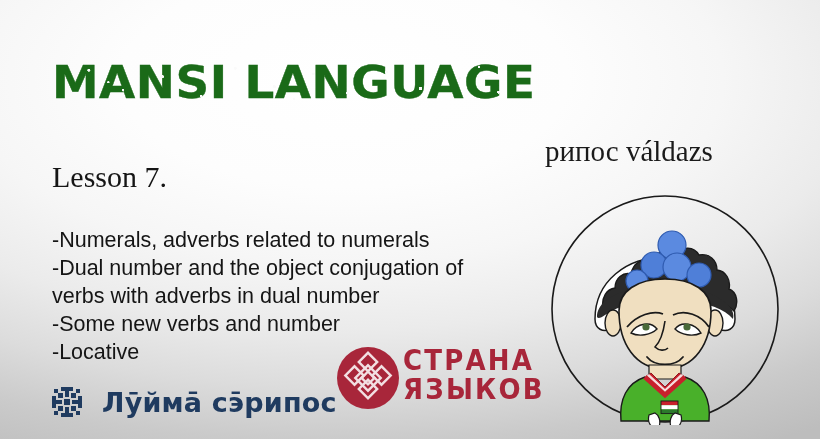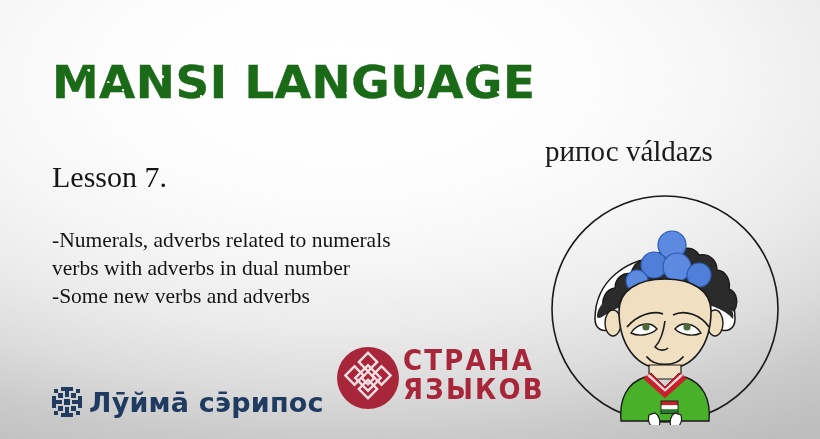--- a/index.html
+++ b/index.html
@@ -82,41 +82,41 @@
     font-size:30px;
     color:#151515;
     white-space:nowrap;
   }
 
   
   #body-lines{
     position:absolute;
     left:52px; top:226px;
     width:500px;
-    font-family:Liberation Serif, serif;
+    font-family:Liberation Sans, sans-serif;
     font-size:21.5px;
     line-height:28px;
     color:#151515;
   }
   #body-lines .bl{ white-space:nowrap; }
 
   
   #avatar{
     position:absolute;
     left:549px; top:193px;
     width:232px; height:232px;
   }
 
   
   #logo-luima{
     position:absolute;
     left:48px; top:383px;
     display:flex;
     align-items:center;
-    gap:3px;
+    gap:16px;
   }
   #luima-mark{ width:38px;height:38px;display:block; }
   #luima-text{
     font-family:"DejaVu Sans", sans-serif;
     font-weight:bold;
     font-size:27px;
     color:#1f3b60;
     letter-spacing:0.2px;
     white-space:nowrap;
   }
@@ -152,22 +152,24 @@
 <div id="slide">
 
   <div id="title">MANSI LANGUAGE</div>
 
   <div id="author">рипос váldazs</div>
 
   <div id="lesson">Lesson 7.</div>
 
   <div id="body-lines">
     <div class="bl">-Numerals, adverbs related to numerals</div>
+    <div class="bl">-Dual number and the object conjugation of</div>
     <div class="bl">verbs with adverbs in dual number</div>
-    <div class="bl">-Some new verbs and adverbs</div>
+    <div class="bl">-Some new verbs and number</div>
+    <div class="bl">-Locative</div>
   </div>
 
   <div id="avatar">
     <svg viewBox="0 0 232 232" width="232" height="232">
 
       <circle cx="116" cy="116" r="113" fill="none" stroke="#1a1a1a" stroke-width="1.6"></circle>
 
       <path d="M46 126 C46 88 78 64 116 64 C154 64 186 88 186 126
                C186 136 178 140 170 136 C152 128 136 124 116 124
                C96 124 80 128 62 136 C54 140 46 136 46 126 Z" fill="#ffffff" stroke="#1a1a1a" stroke-width="1.5"></path>

